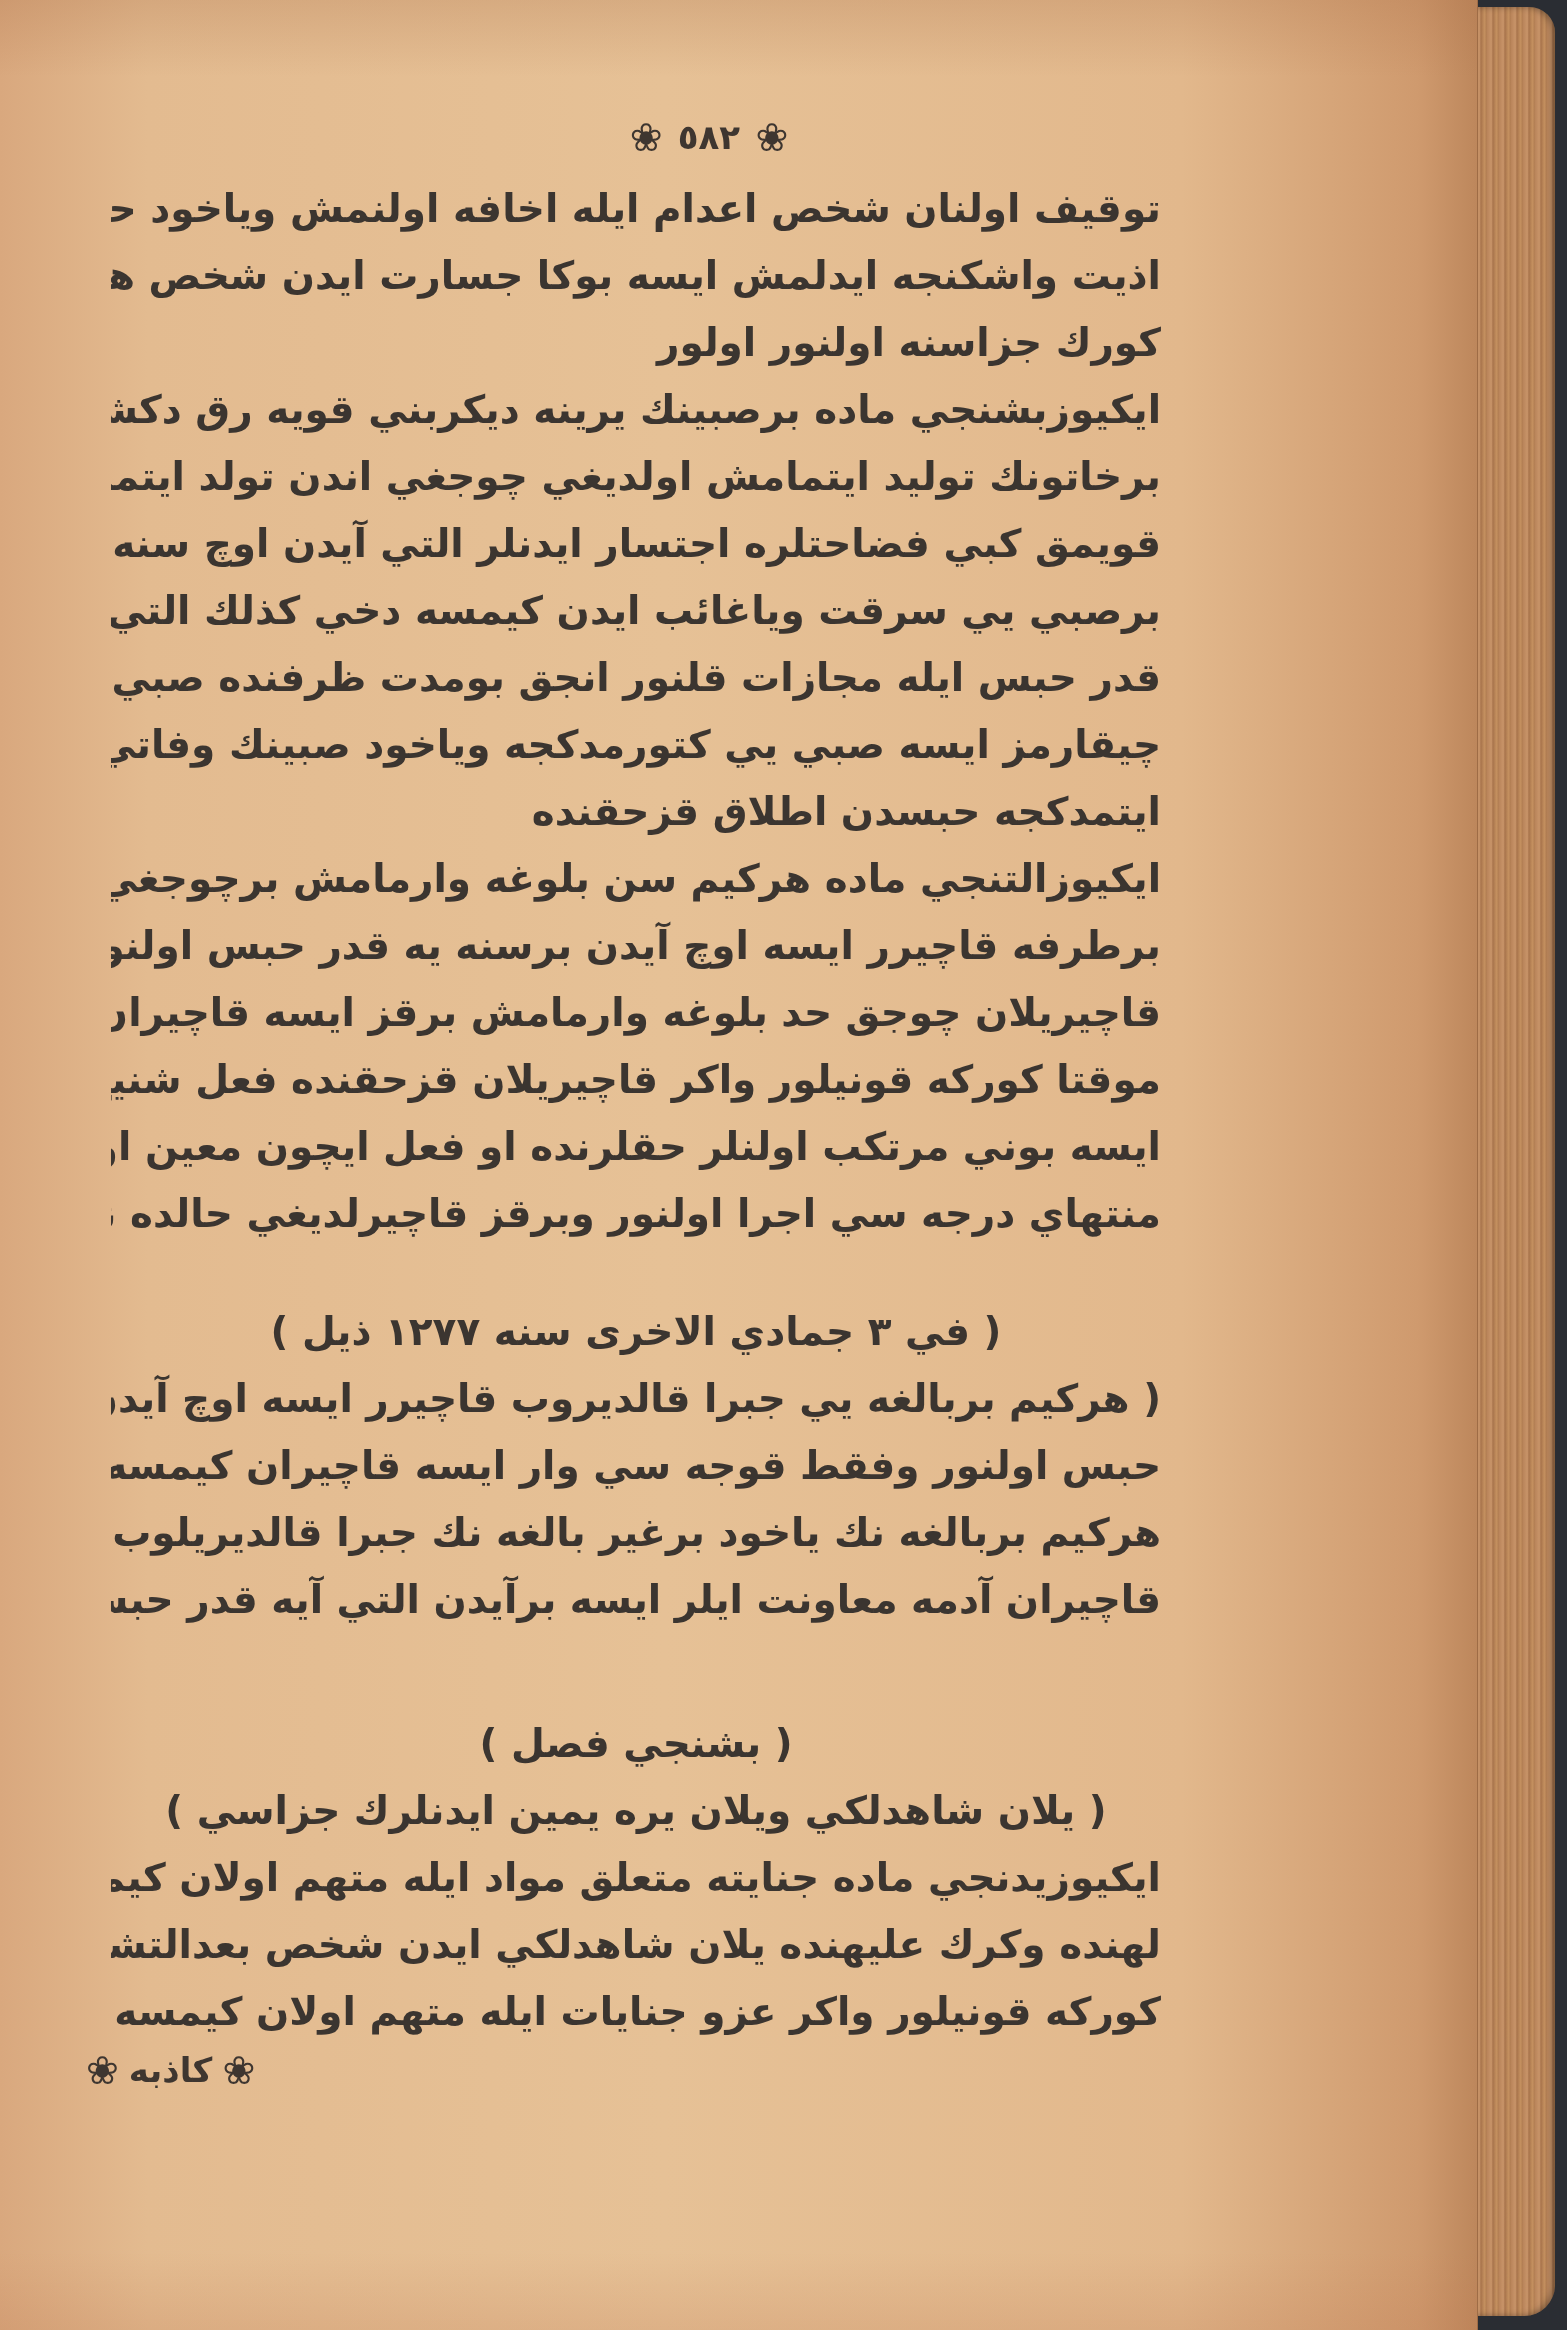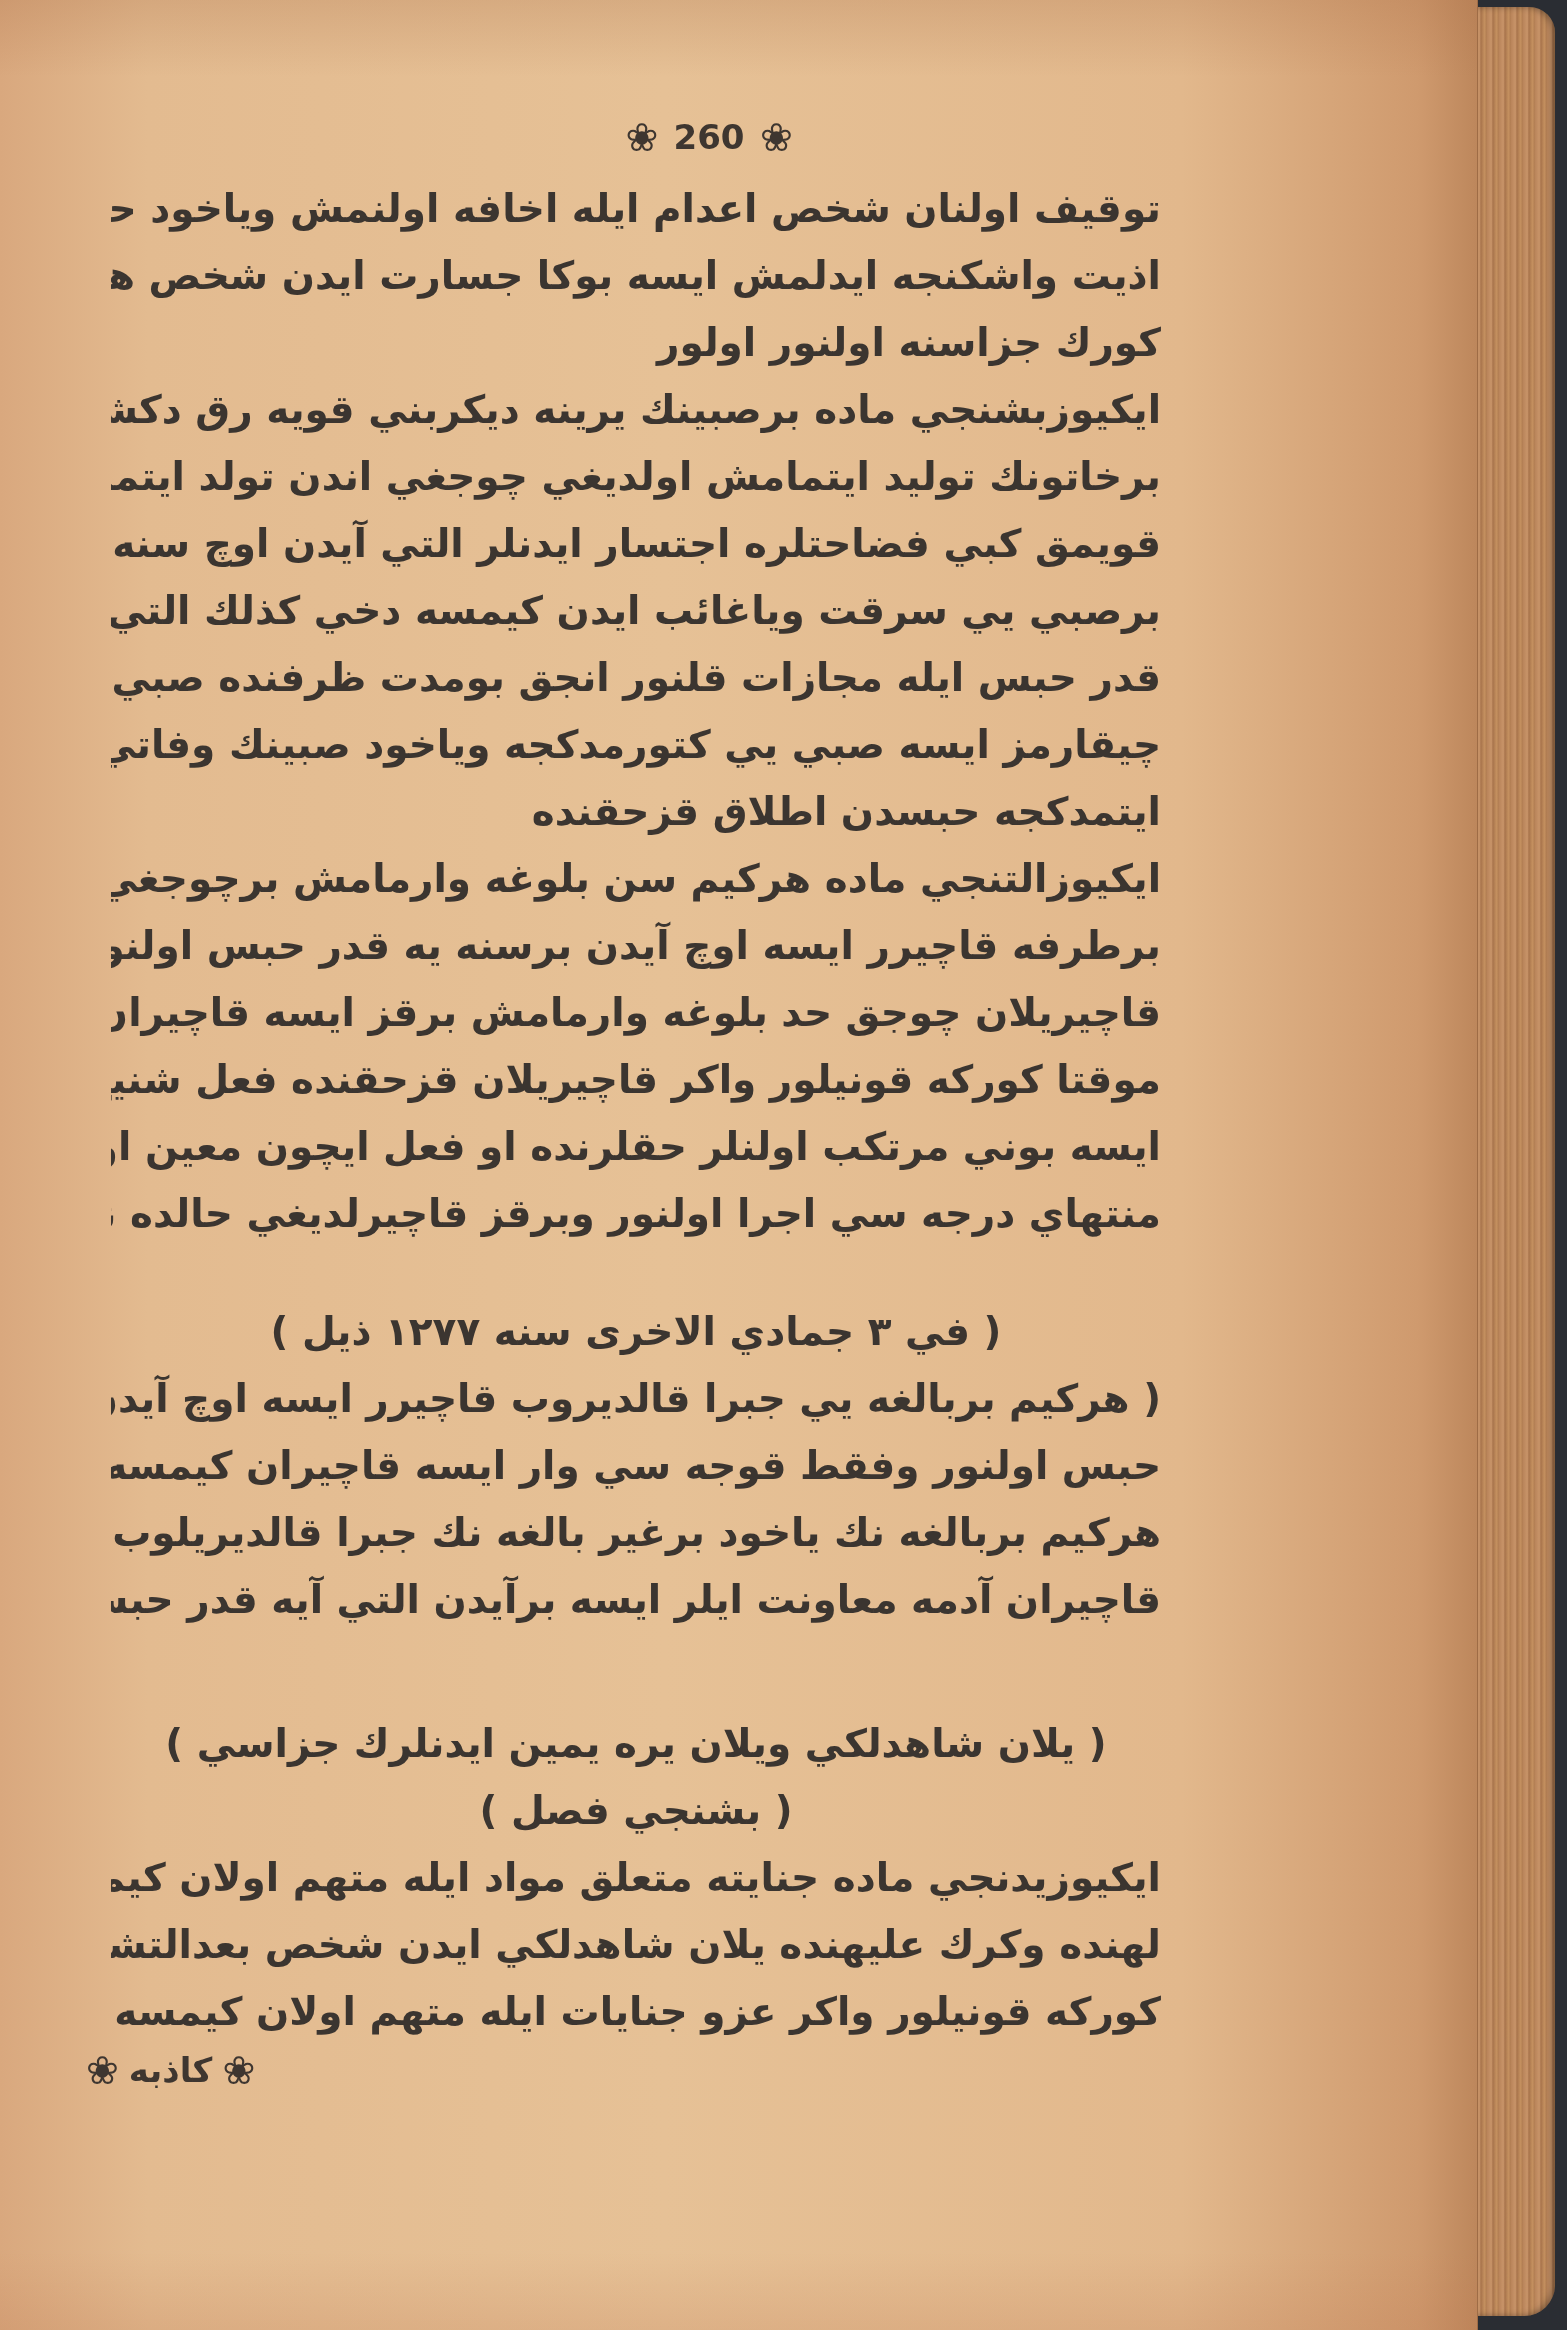--- a/index.html
+++ b/index.html
@@ -64,21 +64,21 @@
 </head>
 <body>
 
 <div class="book">
   <div class="page-edges"></div>
   <div class="page">
     <div class="sheet">
 
       <div class="page-number">
         <span class="ornament">❀</span>
-        <span>260</span>
+        <span>٥٨٢</span>
         <span class="ornament">❀</span>
       </div>
 
       <div class="content">
 
         <div class="para">
           <span class="line">توقيف اولنان شخص اعدام ايله اخافه اولنمش وياخود حقنده جسما</span>
           <span class="line">اذيت واشكنجه ايدلمش ايسه بوكا جسارت ايدن شخص هرحالده موقت</span>
           <span class="line last">كورك جزاسنه اولنور اولور</span>
         </div>
@@ -108,22 +108,22 @@
           <span class="heading">( في ٣ جمادي الاخرى سنه ١٢٧٧    ذيل )</span>
           <span class="line">( هركيم بربالغه يي جبرا قالديروب قاچيرر ايسه اوچ آيدن اوچ سنه يه قدر</span>
           <span class="line">حبس اولنور وفقط قوجه سي وار ايسه قاچيران كيمسه موقتا كوركه قونيلور</span>
           <span class="line">هركيم بربالغه نك ياخود برغير بالغه نك جبرا قالديريلوب قاچيرلسي امرنده</span>
           <span class="line last">قاچيران آدمه معاونت ايلر ايسه برآيدن التي آيه قدر حبس اولنور )</span>
         </div>
 
         <div class="gap-2"></div>
 
         <div class="para">
+          <span class="heading">( بشنجي فصل )</span>
           <span class="heading">( يلان شاهدلكي ويلان يره يمين ايدنلرك جزاسي )</span>
-          <span class="heading">( بشنجي فصل )</span>
         </div>
 
         <div class="para">
           <span class="line">ايكيوزيدنجي ماده    جنايته متعلق مواد ايله متهم اولان كيمسه نك كرك</span>
           <span class="line">لهنده وكرك عليهنده يلان شاهدلكي ايدن شخص بعدالتشهير موقتا</span>
           <span class="line">كوركه قونيلور    واكر عزو جنايات ايله متهم اولان كيمسه الك شهادت</span>
         </div>
       </div>
     </div>
 

